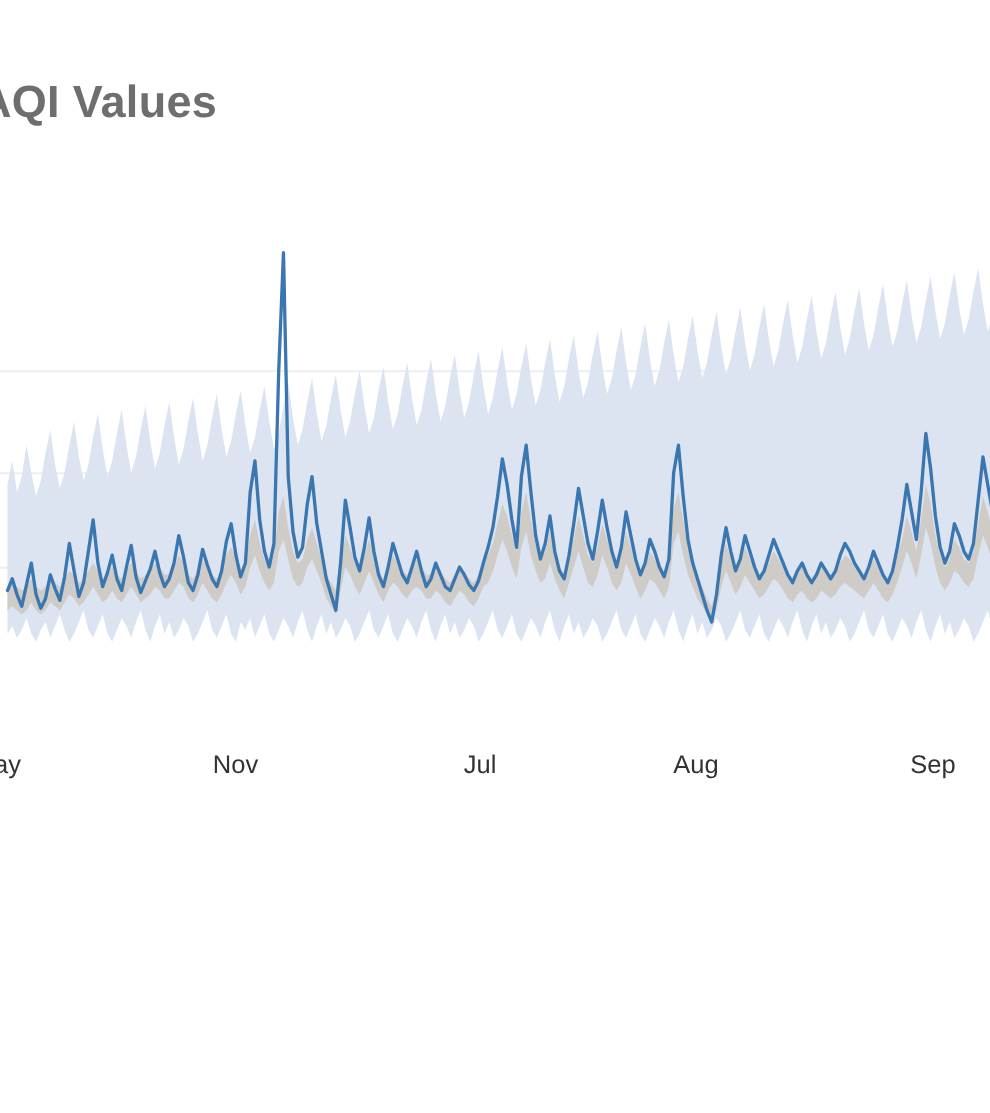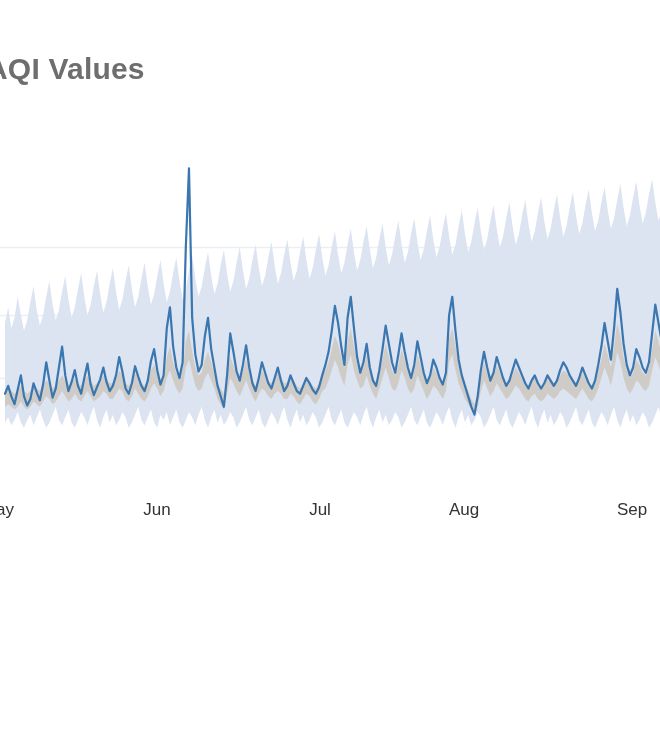--- a/index.html
+++ b/index.html
@@ -79,19 +79,19 @@
           <path d="M5.00 271.10 L8.17 268.48 L11.34 271.10 L14.52 273.72 L17.69 271.10 L20.86 265.86 L24.03 271.10 L27.21 273.72 L30.38 271.10 L33.55 265.86 L36.72 268.48 L39.89 271.10 L43.07 265.86 L46.24 260.62 L49.41 263.24 L52.58 268.48 L55.76 265.86 L58.93 260.62 L62.10 255.38 L65.27 260.62 L68.44 265.86 L71.62 263.24 L74.79 258.00 L77.96 263.24 L81.13 265.86 L84.31 260.62 L87.48 255.38 L90.65 260.62 L93.82 265.86 L97.00 263.24 L100.17 260.62 L103.34 255.38 L106.51 258.00 L109.68 263.24 L112.86 263.24 L116.03 258.00 L119.20 250.14 L122.37 255.38 L125.55 263.24 L128.72 265.86 L131.89 260.62 L135.06 252.76 L138.23 258.00 L141.41 263.24 L144.58 265.86 L147.75 260.62 L150.92 250.14 L154.10 244.90 L157.27 252.76 L160.44 260.62 L163.61 255.38 L166.78 237.04 L169.96 226.56 L173.13 242.28 L176.30 252.76 L179.47 258.00 L182.65 250.14 L185.82 221.32 L188.99 210.84 L192.16 231.80 L195.33 247.52 L198.51 255.38 L201.68 252.76 L204.85 239.66 L208.02 231.80 L211.20 242.28 L214.37 252.76 L217.54 263.24 L220.71 268.48 L223.89 273.72 L227.06 258.00 L230.23 237.04 L233.40 244.90 L236.57 255.38 L239.75 260.62 L242.92 250.14 L246.09 239.66 L249.26 250.14 L252.44 260.62 L255.61 265.86 L258.78 258.00 L261.95 250.14 L265.12 255.38 L268.30 260.62 L271.47 263.24 L274.64 258.00 L277.81 252.76 L280.99 258.00 L284.16 263.24 L287.33 263.24 L290.50 258.00 L293.67 260.62 L296.85 265.86 L300.02 268.48 L303.19 263.24 L306.36 258.00 L309.54 260.62 L312.71 265.86 L315.88 268.48 L319.05 263.24 L322.22 255.38 L325.40 250.14 L328.57 242.28 L331.74 229.18 L334.91 216.08 L338.09 223.94 L341.26 237.04 L344.43 247.52 L347.60 221.32 L350.78 208.22 L353.95 226.56 L357.12 242.28 L360.29 252.76 L363.46 247.52 L366.64 234.42 L369.81 250.14 L372.98 258.00 L376.15 263.24 L379.33 252.76 L382.50 239.66 L385.67 223.94 L388.84 237.04 L392.01 250.14 L395.19 255.38 L398.36 244.90 L401.53 229.18 L404.70 239.66 L407.88 250.14 L411.05 258.00 L414.22 250.14 L417.39 234.42 L420.56 244.90 L423.74 255.38 L426.91 263.24 L430.08 258.00 L433.25 247.52 L436.43 252.76 L439.60 258.00 L442.77 263.24 L445.94 255.38 L449.11 218.70 L452.29 208.22 L455.46 226.56 L458.63 244.90 L461.80 255.38 L464.98 263.24 L468.15 271.10 L471.32 278.96 L474.49 284.20 L477.67 273.72 L480.84 255.38 L484.01 242.28 L487.18 252.76 L490.35 260.62 L493.53 255.38 L496.70 244.90 L499.87 252.76 L503.04 258.00 L506.22 263.24 L509.39 260.62 L512.56 255.38 L515.73 247.52 L518.90 252.76 L522.08 258.00 L525.25 263.24 L528.42 265.86 L531.59 260.62 L534.77 258.00 L537.94 263.24 L541.11 265.86 L544.28 263.24 L547.45 258.00 L550.63 260.62 L553.80 263.24 L556.97 260.62 L560.14 255.38 L563.32 250.14 L566.49 252.76 L569.66 258.00 L572.83 260.62 L576.00 263.24 L579.18 258.00 L582.35 252.76 L585.52 258.00 L588.69 263.24 L591.87 265.86 L595.04 260.62 L598.21 250.14 L601.38 239.66 L604.56 223.94 L607.73 234.42 L610.90 247.52 L614.07 226.56 L617.24 202.98 L620.42 216.08 L623.59 237.04 L626.76 250.14 L629.93 258.00 L633.11 252.76 L636.28 239.66 L639.45 244.90 L642.62 252.76 L645.79 255.38 L648.97 247.52 L652.14 229.18 L655.31 210.84 L658.48 221.32 L661.66 234.42 L664.83 244.90 L668.00 250.14 L668.00 268.48 L664.83 263.24 L661.66 255.38 L658.48 244.90 L655.31 237.04 L652.14 250.14 L648.97 265.86 L645.79 271.10 L642.62 268.48 L639.45 263.24 L636.28 260.62 L633.11 268.48 L629.93 273.72 L626.76 268.48 L623.59 258.00 L620.42 242.28 L617.24 231.80 L614.07 250.14 L610.90 265.86 L607.73 255.38 L604.56 247.52 L601.38 258.00 L598.21 268.48 L595.04 276.34 L591.87 281.58 L588.69 278.96 L585.52 273.72 L582.35 268.48 L579.18 273.72 L576.00 278.96 L572.83 276.34 L569.66 273.72 L566.49 271.10 L563.32 268.48 L560.14 271.10 L556.97 276.34 L553.80 278.96 L550.63 276.34 L547.45 273.72 L544.28 278.96 L541.11 281.58 L537.94 278.96 L534.77 273.72 L531.59 276.34 L528.42 281.58 L525.25 278.96 L522.08 273.72 L518.90 268.48 L515.73 265.86 L512.56 271.10 L509.39 276.34 L506.22 278.96 L503.04 273.72 L499.87 268.48 L496.70 263.24 L493.53 271.10 L490.35 276.34 L487.18 268.48 L484.01 260.62 L480.84 271.10 L477.67 286.82 L474.49 294.68 L471.32 289.44 L468.15 284.20 L464.98 278.96 L461.80 271.10 L458.63 263.24 L455.46 250.14 L452.29 234.42 L449.11 242.28 L445.94 271.10 L442.77 278.96 L439.60 273.72 L436.43 268.48 L433.25 265.86 L430.08 273.72 L426.91 278.96 L423.74 271.10 L420.56 263.24 L417.39 255.38 L414.22 268.48 L411.05 273.72 L407.88 268.48 L404.70 258.00 L401.53 250.14 L398.36 263.24 L395.19 271.10 L392.01 268.48 L388.84 258.00 L385.67 247.52 L382.50 258.00 L379.33 268.48 L376.15 278.96 L372.98 273.72 L369.81 265.86 L366.64 255.38 L363.46 265.86 L360.29 268.48 L357.12 260.62 L353.95 250.14 L350.78 234.42 L347.60 244.90 L344.43 265.86 L341.26 258.00 L338.09 247.52 L334.91 239.66 L331.74 250.14 L328.57 260.62 L325.40 268.48 L322.22 271.10 L319.05 278.96 L315.88 284.20 L312.71 281.58 L309.54 276.34 L306.36 273.72 L303.19 278.96 L300.02 284.20 L296.85 281.58 L293.67 276.34 L290.50 273.72 L287.33 278.96 L284.16 278.96 L280.99 273.72 L277.81 271.10 L274.64 273.72 L271.47 278.96 L268.30 276.34 L265.12 271.10 L261.95 268.48 L258.78 273.72 L255.61 281.58 L252.44 276.34 L249.26 268.48 L246.09 260.62 L242.92 268.48 L239.75 276.34 L236.57 271.10 L233.40 263.24 L230.23 258.00 L227.06 273.72 L223.89 289.44 L220.71 284.20 L217.54 278.96 L214.37 268.48 L211.20 260.62 L208.02 252.76 L204.85 258.00 L201.68 268.48 L198.51 271.10 L195.33 265.86 L192.16 252.76 L188.99 239.66 L185.82 247.52 L182.65 268.48 L179.47 273.72 L176.30 268.48 L173.13 260.62 L169.96 250.14 L166.78 258.00 L163.61 271.10 L160.44 276.34 L157.27 268.48 L154.10 263.24 L150.92 268.48 L147.75 276.34 L144.58 281.58 L141.41 278.96 L138.23 273.72 L135.06 268.48 L131.89 276.34 L128.72 281.58 L125.55 278.96 L122.37 271.10 L119.20 268.48 L116.03 273.72 L112.86 278.96 L109.68 278.96 L106.51 273.72 L103.34 271.10 L100.17 276.34 L97.00 278.96 L93.82 281.58 L90.65 276.34 L87.48 271.10 L84.31 276.34 L81.13 281.58 L77.96 278.96 L74.79 273.72 L71.62 278.96 L68.44 281.58 L65.27 276.34 L62.10 271.10 L58.93 276.34 L55.76 281.58 L52.58 284.20 L49.41 278.96 L46.24 276.34 L43.07 281.58 L39.89 286.82 L36.72 284.20 L33.55 281.58 L30.38 286.82 L27.21 289.44 L24.03 286.82 L20.86 281.58 L17.69 286.82 L14.52 289.44 L11.34 286.82 L8.17 284.20 L5.00 286.82 Z" fill="#cdc8c0" opacity="0.85"></path>
         </g>
       <g id="line-group">
           <path d="M5.00 273.72 L8.17 265.86 L11.34 276.34 L14.52 284.20 L17.69 269.79 L20.86 255.38 L24.03 276.34 L27.21 285.51 L30.38 278.96 L33.55 263.24 L36.72 272.41 L39.89 280.27 L43.07 264.55 L46.24 242.28 L49.41 260.62 L52.58 277.65 L55.76 268.48 L58.93 247.52 L62.10 226.56 L65.27 255.38 L68.44 271.10 L71.62 261.93 L74.79 250.14 L77.96 265.86 L81.13 273.72 L84.31 258.00 L87.48 243.59 L90.65 264.55 L93.82 275.03 L97.00 267.17 L100.17 259.31 L103.34 247.52 L106.51 261.93 L109.68 271.10 L112.86 265.86 L116.03 255.38 L119.20 237.04 L122.37 251.45 L125.55 268.48 L128.72 273.72 L131.89 263.24 L135.06 246.21 L138.23 256.69 L141.41 265.86 L144.58 271.10 L147.75 260.62 L150.92 240.97 L154.10 229.18 L157.27 250.14 L160.44 264.55 L163.61 255.38 L166.78 208.22 L169.96 187.26 L173.13 226.56 L176.30 247.52 L179.47 258.00 L182.65 242.28 L185.82 127.00 L188.99 48.40 L192.16 197.74 L195.33 234.42 L198.51 251.45 L201.68 244.90 L204.85 216.08 L208.02 197.74 L211.20 229.18 L214.37 247.52 L217.54 265.86 L220.71 276.34 L223.89 286.82 L227.06 255.38 L230.23 213.46 L233.40 231.80 L236.57 251.45 L239.75 260.62 L242.92 244.90 L246.09 225.25 L249.26 247.52 L252.44 263.24 L255.61 271.10 L258.78 258.00 L261.95 242.28 L265.12 252.76 L268.30 263.24 L271.47 268.48 L274.64 258.00 L277.81 247.52 L280.99 260.62 L284.16 271.10 L287.33 265.86 L290.50 255.38 L293.67 263.24 L296.85 271.10 L300.02 273.72 L303.19 265.86 L306.36 258.00 L309.54 263.24 L312.71 269.79 L315.88 273.72 L319.05 267.17 L322.22 255.38 L325.40 244.90 L328.57 231.80 L331.74 210.84 L334.91 185.95 L338.09 202.98 L341.26 226.56 L344.43 244.90 L347.60 197.74 L350.78 176.78 L353.95 208.22 L357.12 237.04 L360.29 252.76 L363.46 242.28 L366.64 223.94 L369.81 247.52 L372.98 260.62 L376.15 265.86 L379.33 250.14 L382.50 229.18 L385.67 205.60 L388.84 223.94 L392.01 242.28 L395.19 252.76 L398.36 234.42 L401.53 213.46 L404.70 231.80 L407.88 247.52 L411.05 258.00 L414.22 244.90 L417.39 221.32 L420.56 237.04 L423.74 252.76 L426.91 263.24 L430.08 255.38 L433.25 239.66 L436.43 247.52 L439.60 258.00 L442.77 264.55 L445.94 252.76 L449.11 195.12 L452.29 176.78 L455.46 210.84 L458.63 239.66 L461.80 255.38 L464.98 265.86 L468.15 276.34 L471.32 286.82 L474.49 294.68 L477.67 276.34 L480.84 250.14 L484.01 231.80 L487.18 247.52 L490.35 260.62 L493.53 252.76 L496.70 237.04 L499.87 247.52 L503.04 258.00 L506.22 265.86 L509.39 260.62 L512.56 250.14 L515.73 239.66 L518.90 247.52 L522.08 255.38 L525.25 263.24 L528.42 268.48 L531.59 260.62 L534.77 255.38 L537.94 263.24 L541.11 268.48 L544.28 263.24 L547.45 255.38 L550.63 260.62 L553.80 265.86 L556.97 260.62 L560.14 250.14 L563.32 242.28 L566.49 247.52 L569.66 255.38 L572.83 260.62 L576.00 265.86 L579.18 258.00 L582.35 247.52 L585.52 255.38 L588.69 263.24 L591.87 268.48 L595.04 260.62 L598.21 244.90 L601.38 226.56 L604.56 202.98 L607.73 221.32 L610.90 239.66 L614.07 208.22 L617.24 168.92 L620.42 192.50 L623.59 223.94 L626.76 244.90 L629.93 255.38 L633.11 247.52 L636.28 229.18 L639.45 237.04 L642.62 247.52 L645.79 252.76 L648.97 242.28 L652.14 213.46 L655.31 184.64 L658.48 202.98 L661.66 221.32 L664.83 237.04 L668.00 244.90 " fill="none" stroke="#3a76af" stroke-width="2.2" stroke-linejoin="round" stroke-linecap="round"></path>
         </g>
     </svg>
   </div>
 
   <div id="x-axis">
       <span class="x-tick-label" style="left: 5px;">ay</span>
-      <span class="x-tick-label" style="left: 157px;">Jun</span>
+      <span class="x-tick-label" style="left: 157px;">Nov</span>
       <span class="x-tick-label" style="left: 320px;">Jul</span>
       <span class="x-tick-label" style="left: 464px; text-align: center;">Aug</span>
-      <span class="x-tick-label" style="left: 622px; margin-left: 10px;">Sep</span>
+      <span class="x-tick-label" style="left: 622px;">Sep</span>
     </div>
 
 </div>
 
 </body></html>

